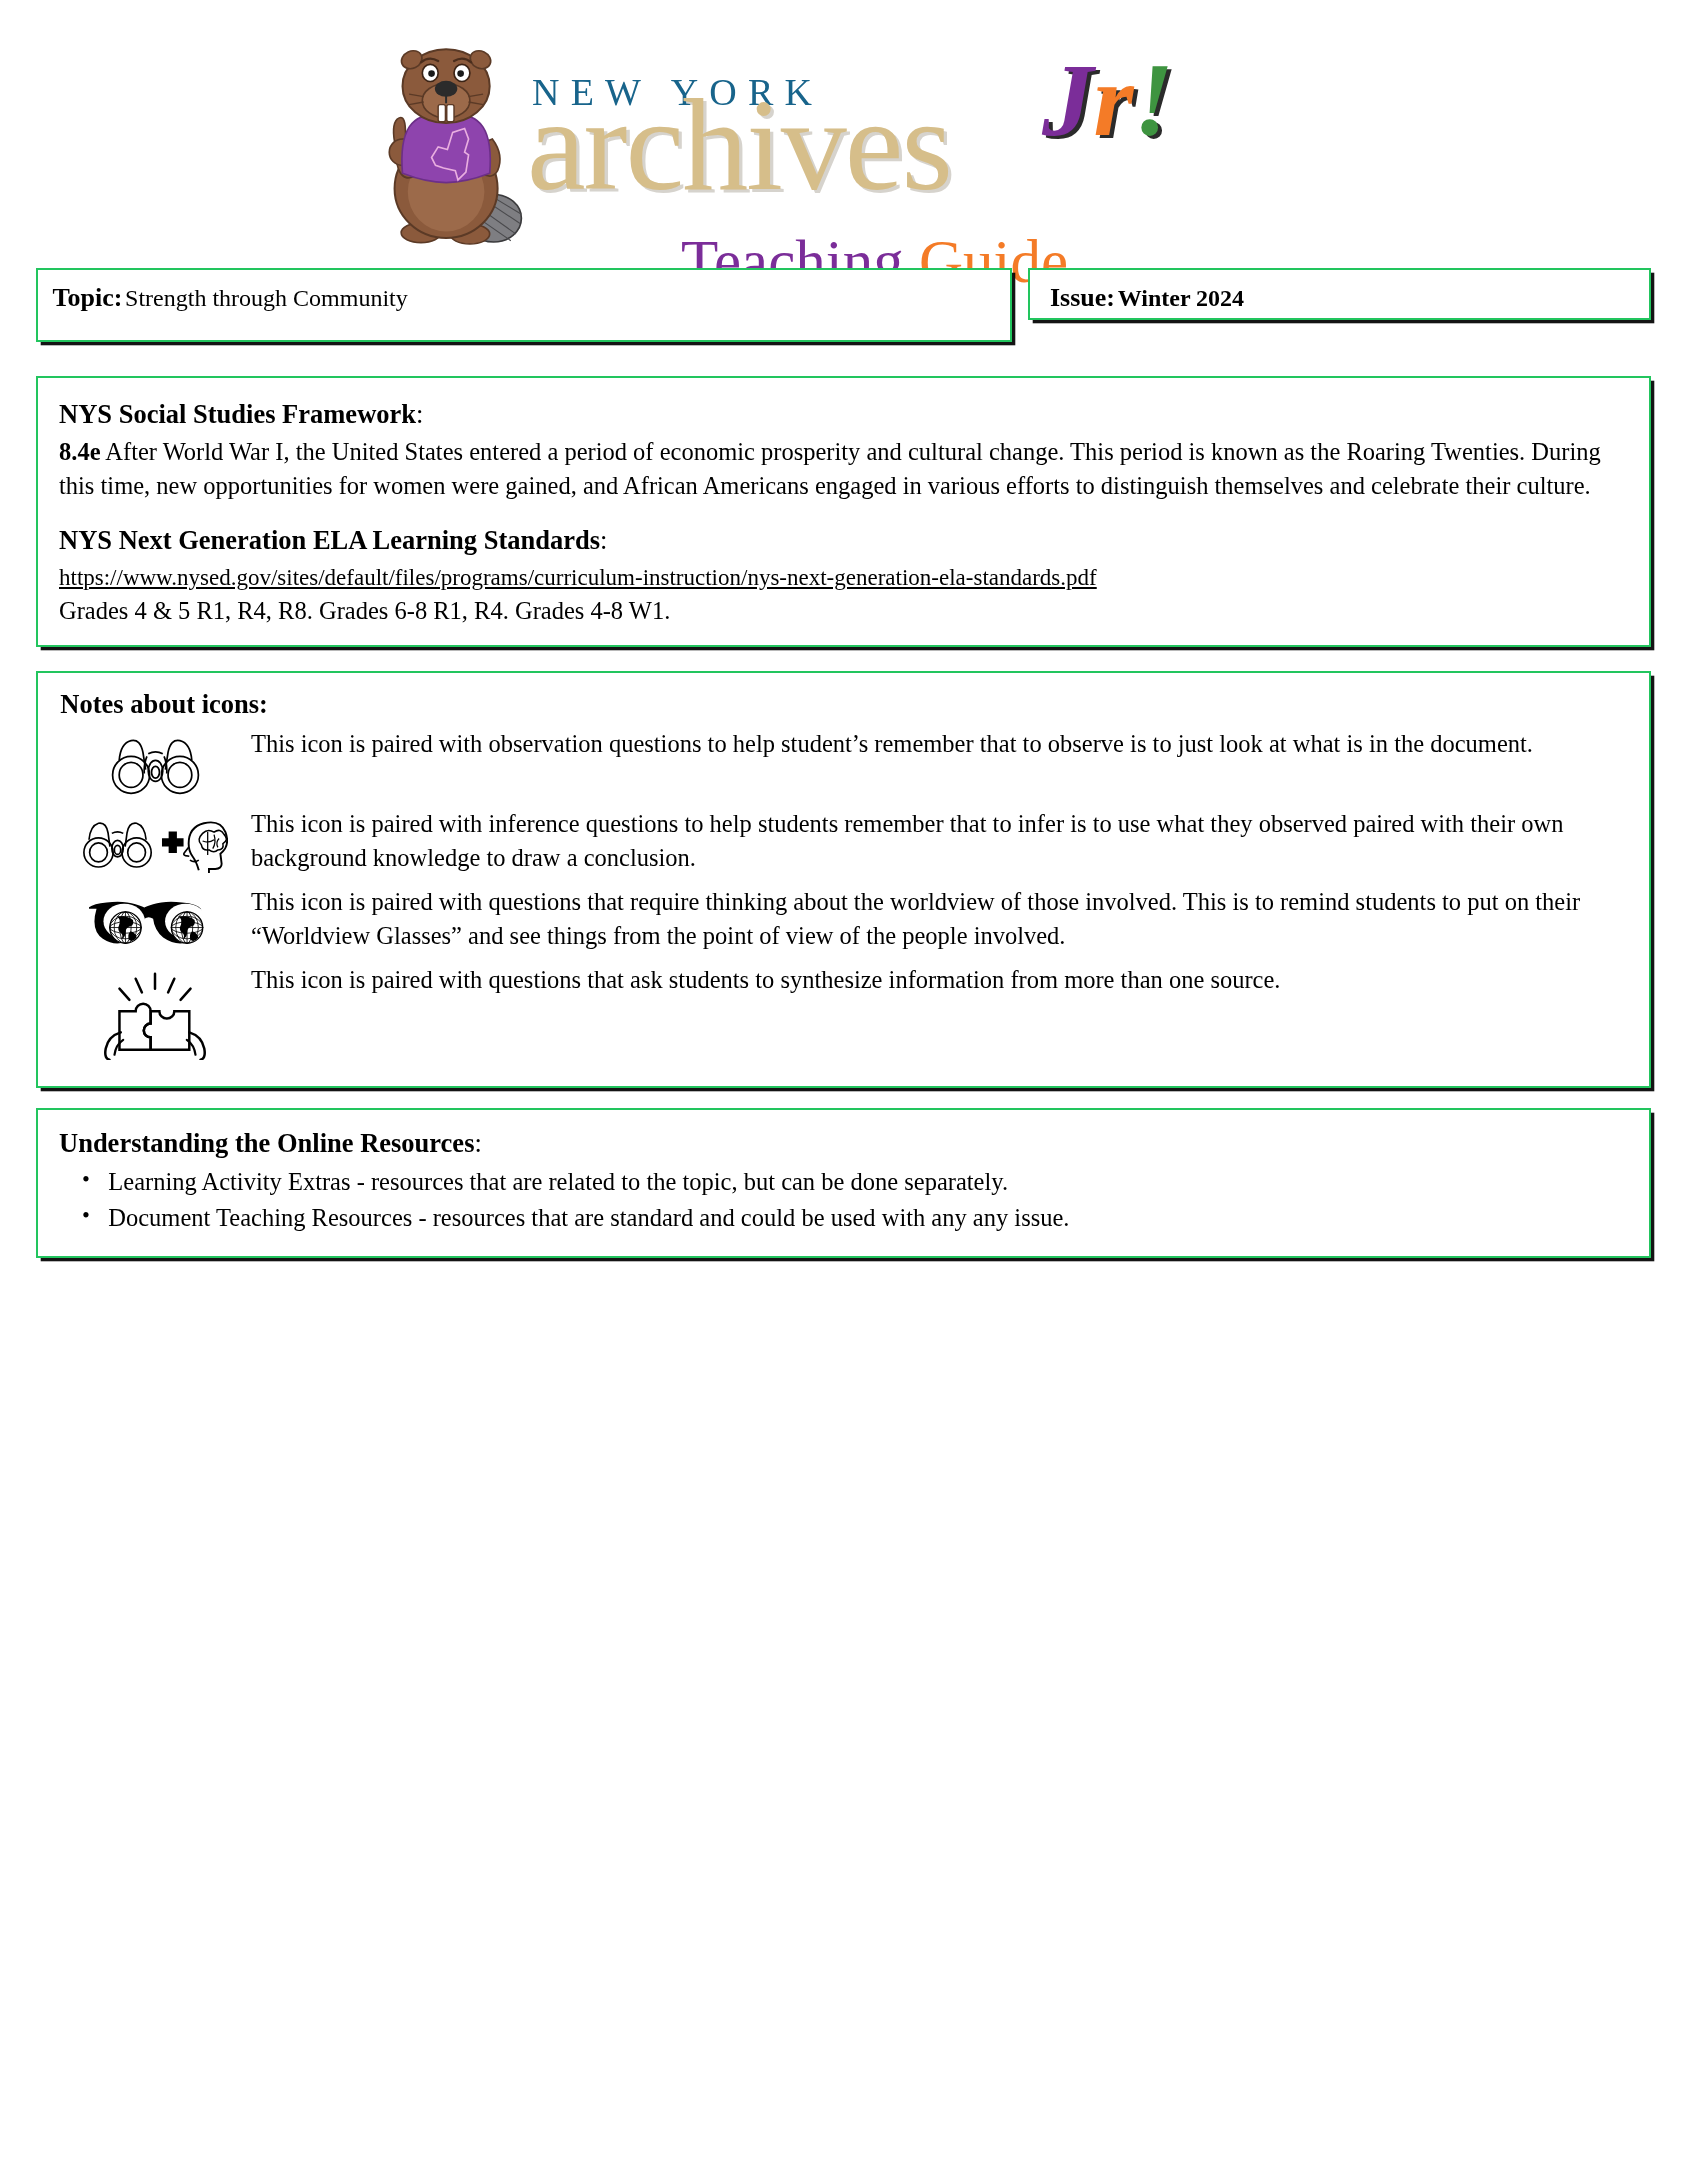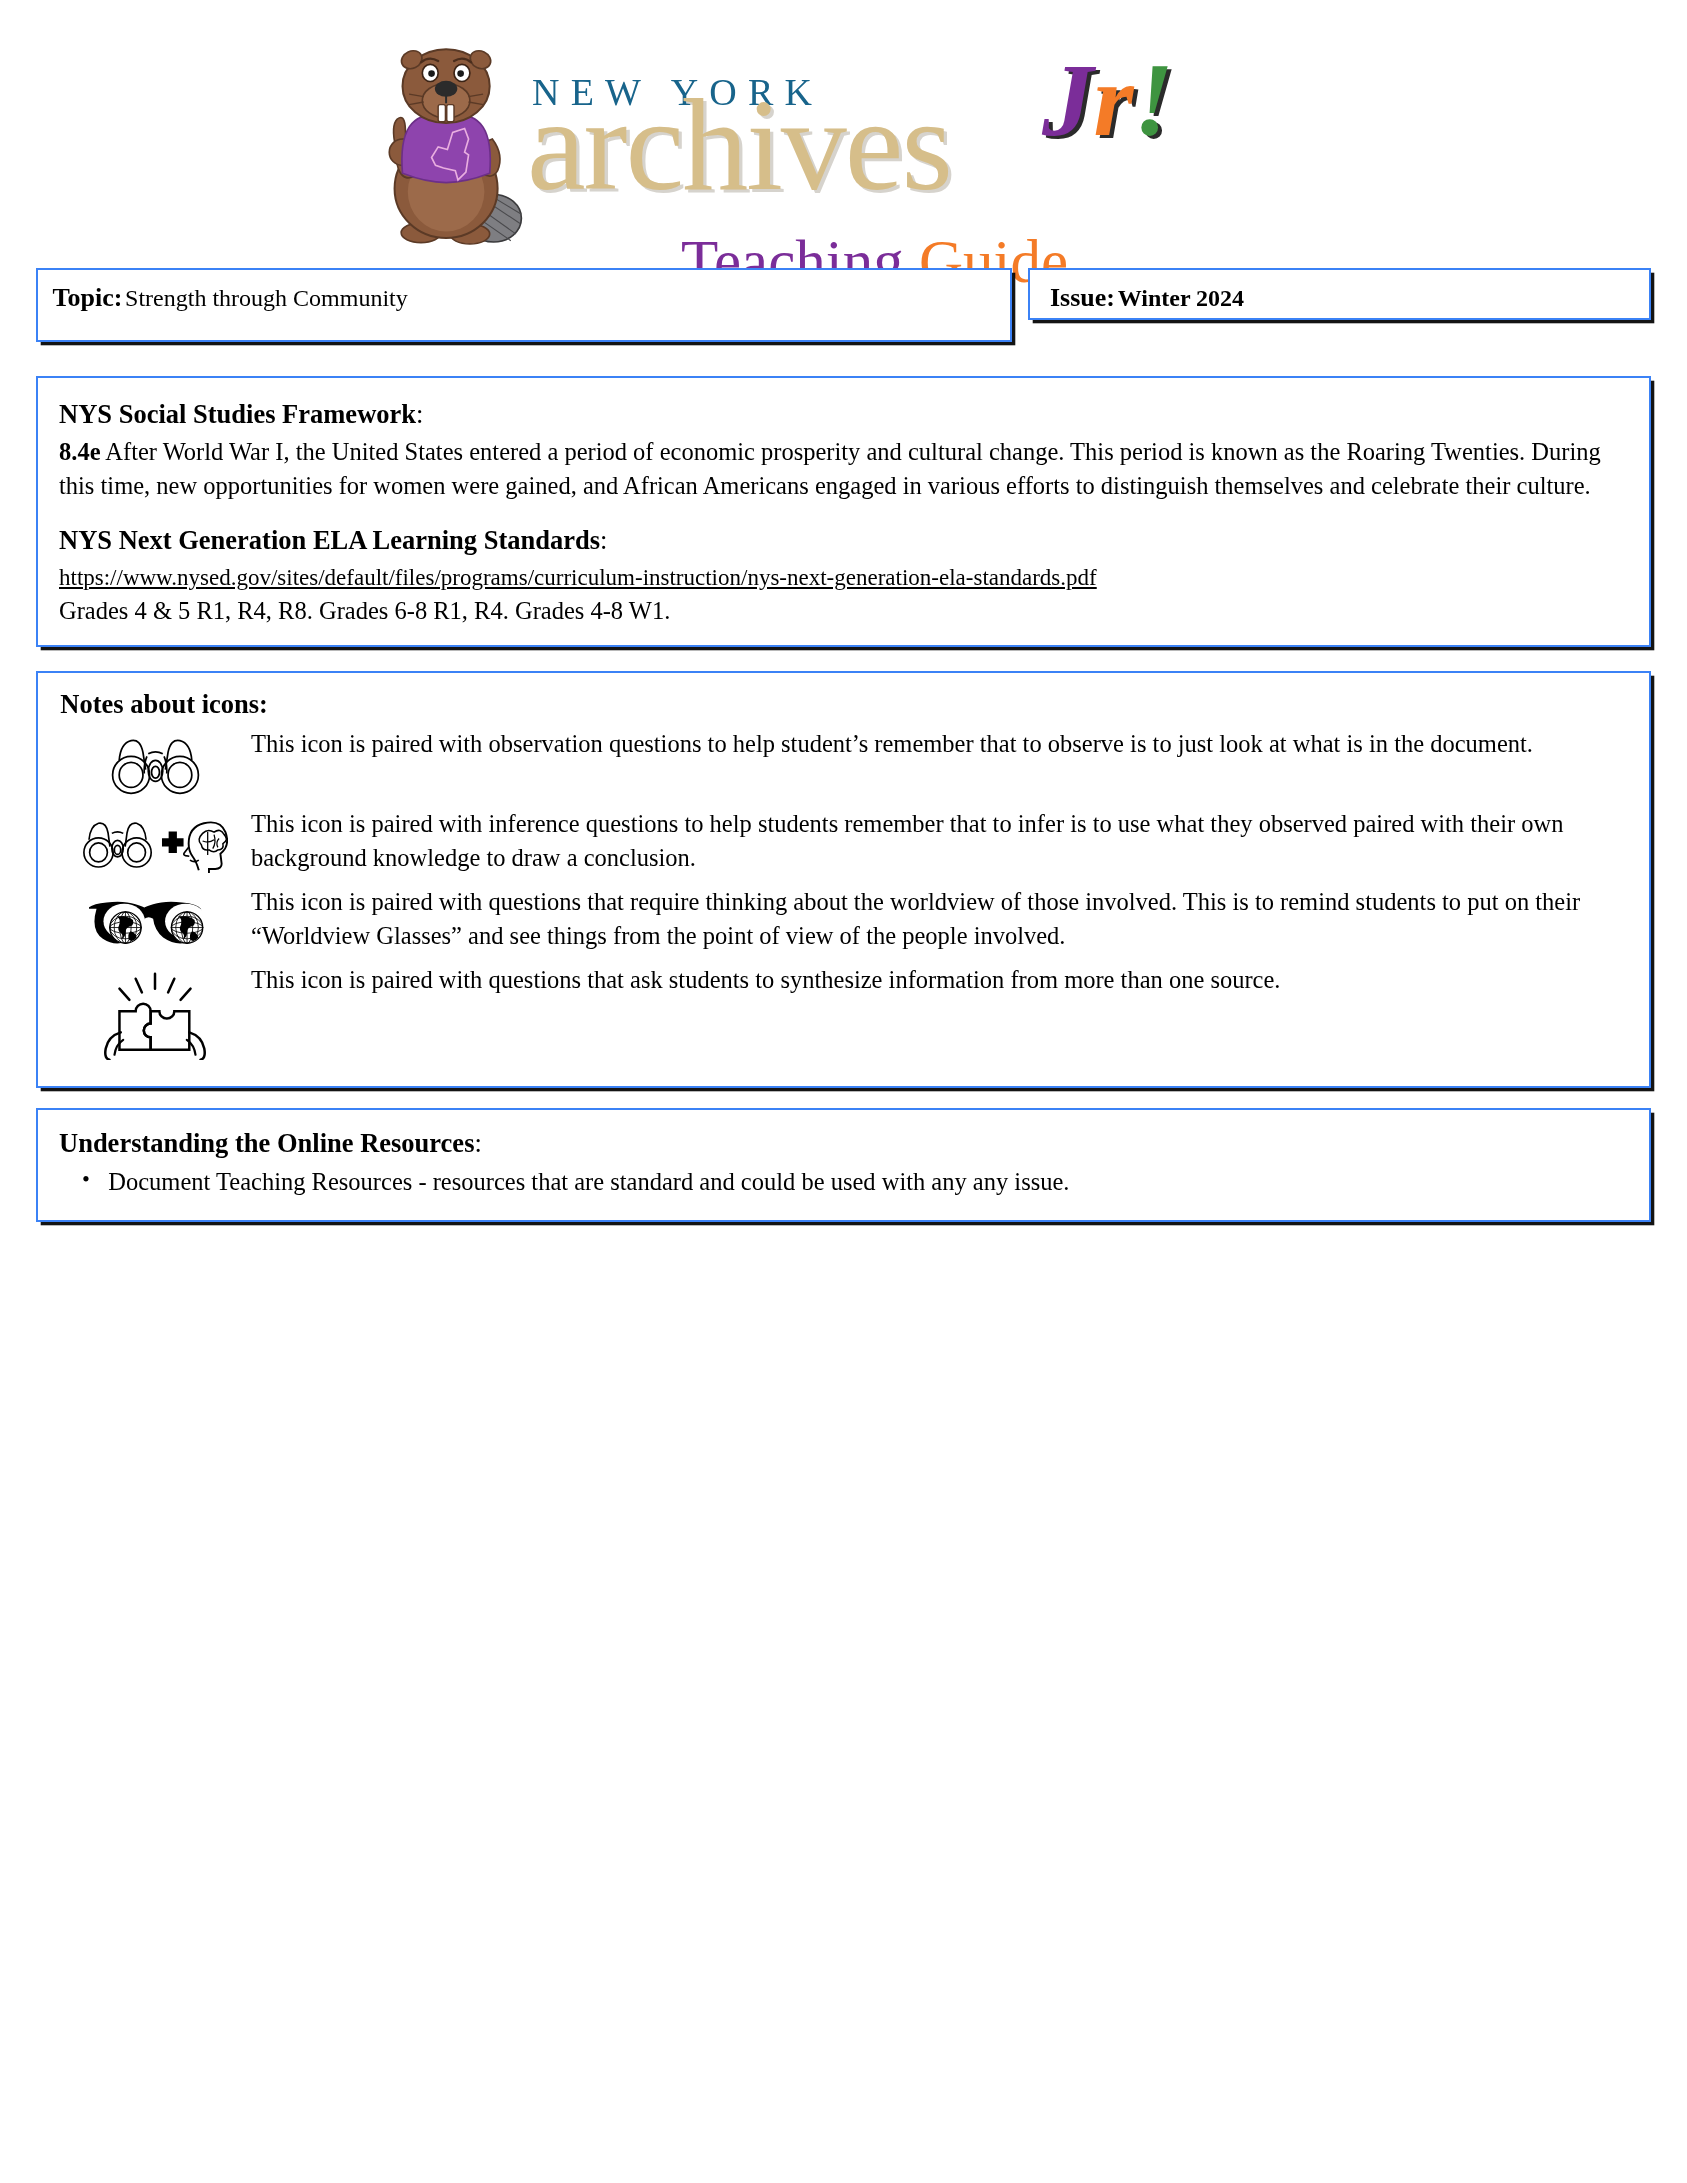--- a/index.html
+++ b/index.html
@@ -84,21 +84,21 @@
   .tg-teaching { color: #7B2D99; }
   .tg-guide { color: #F47B27; }
 
   
   .sheet {
     position: relative;
     width: 1687px;
     padding: 0 36px;
   }
   .box {
-    border: 2px solid #3b82f6;
+    border: 2px solid #22c55e;
     background: #fff;
     box-shadow: 4px 4px 0 -0.7px rgba(0,0,0,0.92);
     position: relative;
   }
   .row-top {
     display: flex;
     gap: 16px;
     margin-bottom: 34px;
   }
   .box-topic {
@@ -401,19 +401,20 @@
           <path d="M150 142 q-2 -16 -14 -24" stroke-width="3.5"></path>
         </svg>
       </div>
       <div class="icon-text">This icon is paired with questions that ask students to synthesize information from more than one source.</div>
     </div>
   </div>
 
   <div class="box box-resources">
     <div class="sec-head"><span>Understanding the Online Resources</span><span class="regular">:</span></div>
     <ul class="bullets">
+      <li>Learning Activity Extras - resources that are related to the topic, but can be done separately.</li>
       <li>Document Teaching Resources - resources that are standard and could be used with any any issue.</li>
     </ul>
   </div>
 
 
 </div>
 
 
 </body></html>

